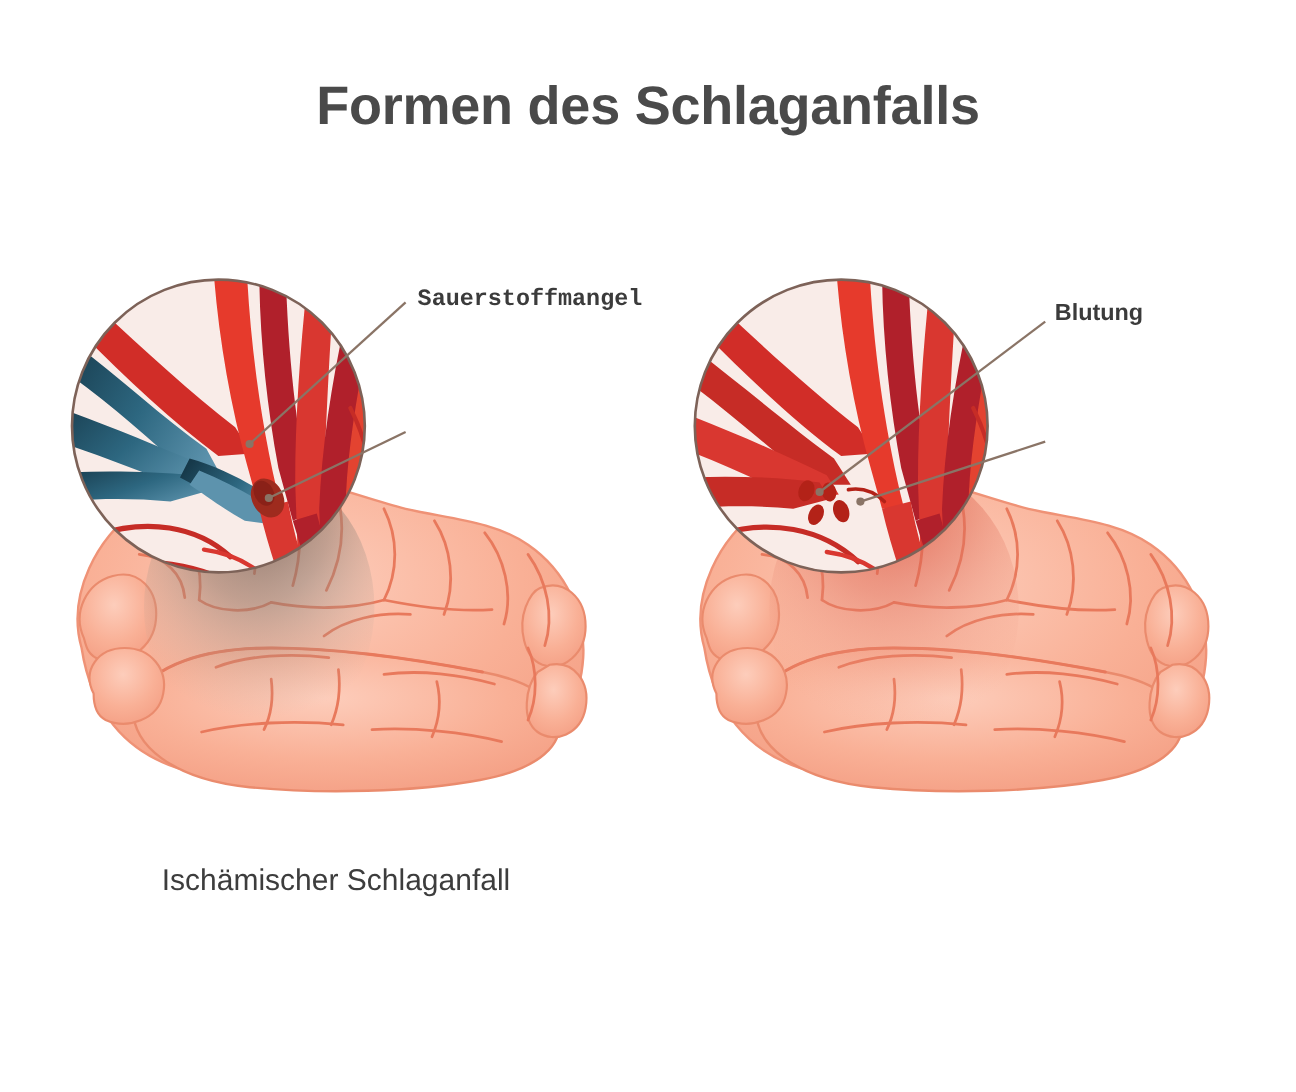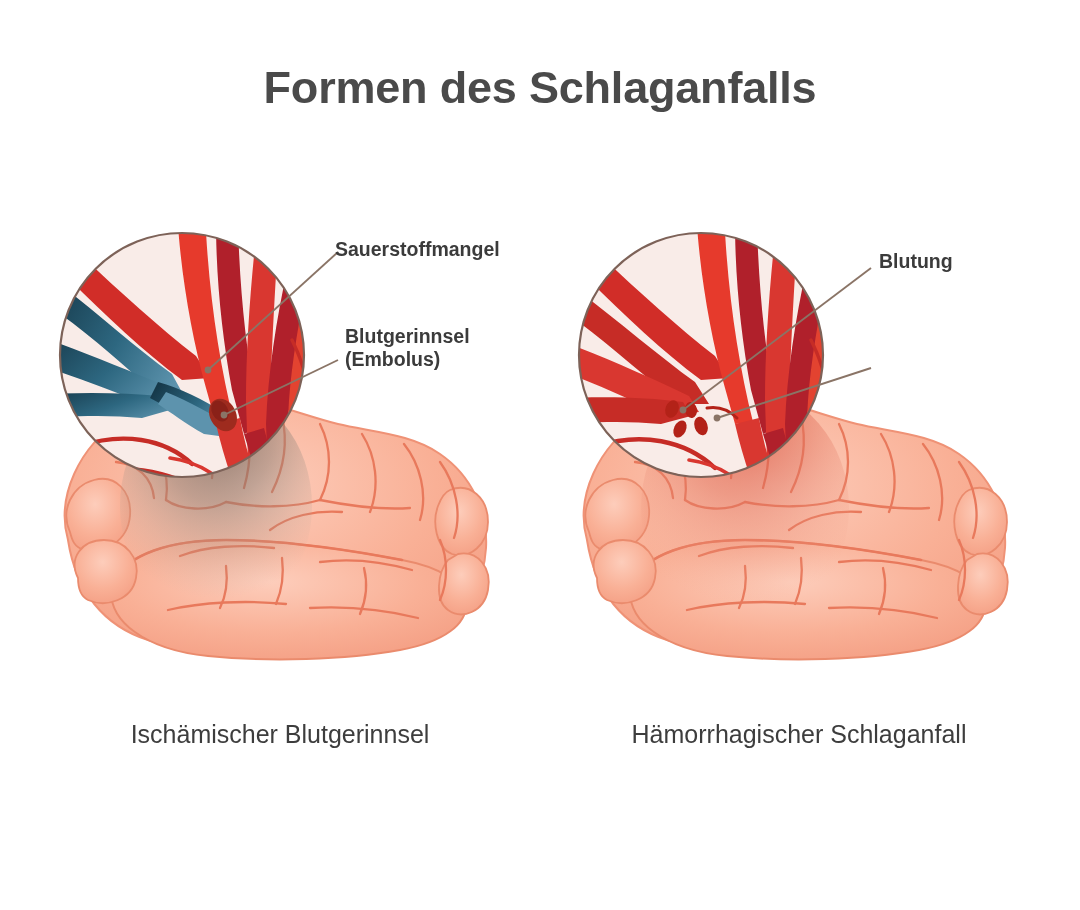--- a/index.html
+++ b/index.html
@@ -63,21 +63,21 @@
   .caption {
     position: absolute;
     top: 510px;
     width: 520px;
     text-align: center;
     font-size: 25px;
     font-weight: normal;
     color: #3d3d3d;
     white-space: nowrap;
   }
-  .lbl-l1 { left: 315px; top: 28px; }
+  .lbl-l1 { left: 328px; top: 28px; font-family: Liberation Mono, monospace; }
   .lbl-l2 { left: 325px; top: 115px; }
   .lbl-r1 { left: 340px; top: 40px; }
   .lbl-r2 { left: 340px; top: 120px; }
 </style>
 </head>
 <body>
 
 <div class="poster">
 
   <div class="title">Formen des Schlaganfalls</div>
@@ -213,24 +213,22 @@
         <path d="M 188 160 L 318 42"></path>
         <path d="M 204 205 L 318 150"></path>
       </g>
       <g fill="#8a7466">
         <circle cx="188" cy="160" r="3.4"></circle>
         <circle cx="204" cy="205" r="3.4"></circle>
       </g>
     </svg>
 
     <div class="label lbl-l1">Sauerstoffmangel</div>
-    <div class="label lbl-l2">Blutgerinnsel
-(Embolus)</div>
-
-    <div class="caption">Ischämischer Blutgerinnsel</div>
+
+    <div class="caption">Ischämischer Schlaganfall</div>
   </div>
 
   <div class="panel panel-right">
 
     <svg class="figure-svg" viewBox="0 0 520 500">
       <defs>
         <clipPath id="clipCircleR">
           <circle cx="162" cy="145" r="122"></circle>
         </clipPath>
 
@@ -341,16 +339,15 @@
         <path d="M 178 208 L 332 158"></path>
       </g>
       <g fill="#8a7466">
         <circle cx="144" cy="200" r="3.4"></circle>
         <circle cx="178" cy="208" r="3.4"></circle>
       </g>
     </svg>
 
     <div class="label lbl-r1">Blutung</div>
 
-    <div class="caption">Hämorrhagischer Schlaganfall</div>
   </div>
 
 </div>
 
 </body></html>

